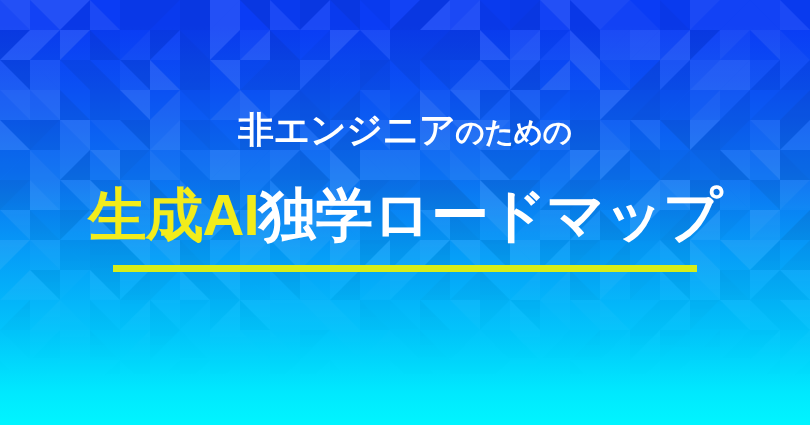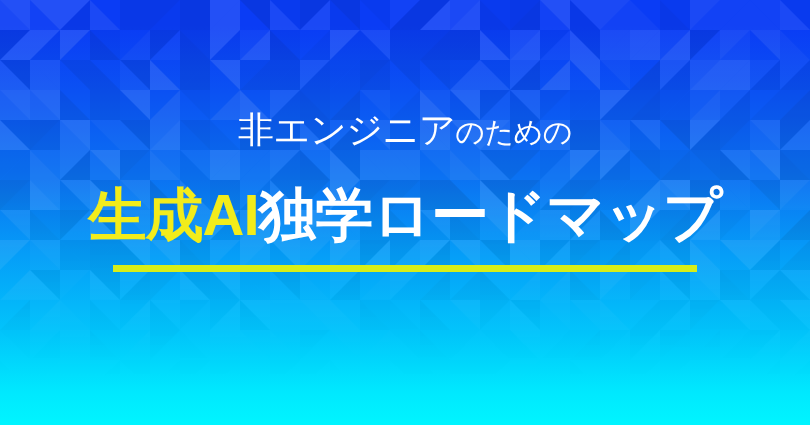--- a/index.html
+++ b/index.html
@@ -55,21 +55,21 @@
 
   
   .subtitle {
     position: absolute;
     left: 0;
     right: 0;
     top: 112px;
     text-align: center;
     white-space: nowrap;
     color: #ffffff;
-    font-weight: 400;
+    font-weight: 700;
     line-height: 1;
   }
   .subtitle .big {
     font-size: 36px;
     letter-spacing: -0.5px;
     vertical-align: baseline;
   }
   .subtitle .small {
     font-size: 29px;
     letter-spacing: -0.5px;

